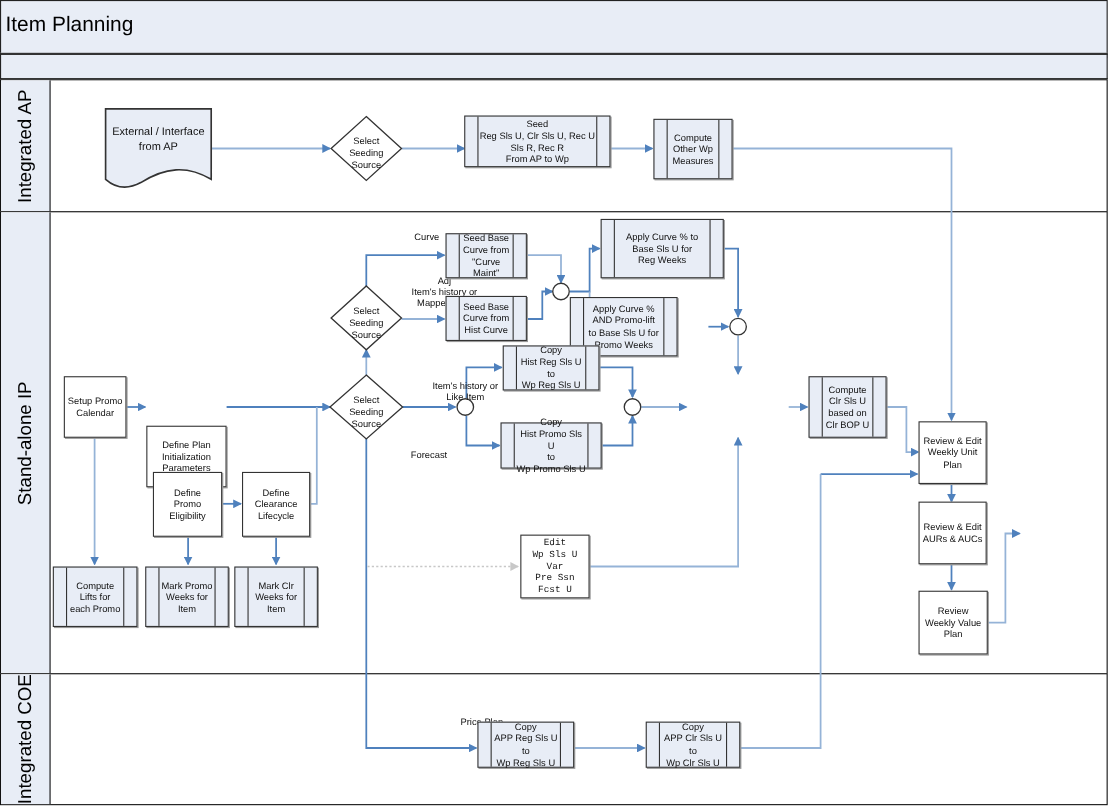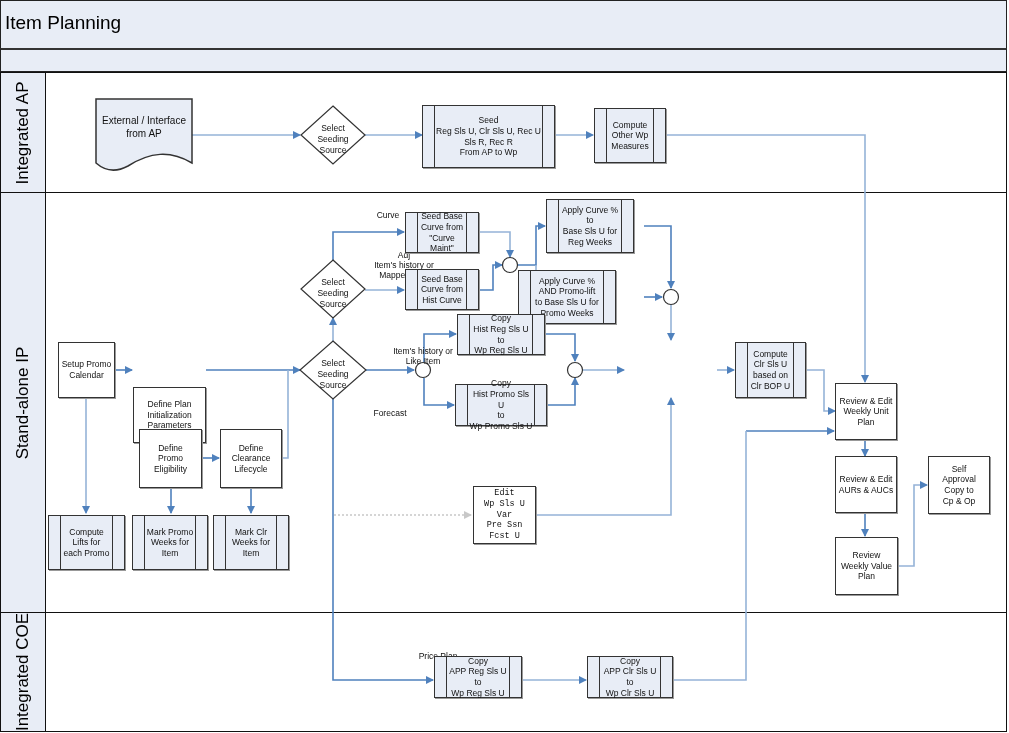--- a/index.html
+++ b/index.html
@@ -112,21 +112,21 @@
     <circle cx="671" cy="297" r="7.5" fill="#fff" stroke="#333" stroke-width="1.2"></circle>
     <circle cx="423" cy="370" r="7.5" fill="#fff" stroke="#333" stroke-width="1.2"></circle>
     <circle cx="575" cy="370" r="7.5" fill="#fff" stroke="#333" stroke-width="1.2"></circle>
   </svg>
 
   <div class="dtext" style="left:96px;top:114px;width:96px;font-size:10px;">External / Interface
 from AP</div>
   <div class="dtext" style="left:305px;top:123px;width:56px;">Select
 Seeding
 Source</div>
-  <div class="box proc" style="left:422px;top:105px;width:133px;height:63px;"><span>Seed
+  <div class="box proc" style="left:422px;top:105px;width:133px;height:47px;"><span>Seed
 Reg Sls U, Clr Sls U, Rec U
 Sls R, Rec R
 From AP to Wp</span></div>
   <div class="box proc" style="left:594px;top:108px;width:72px;height:55px;"><span>Compute
 Other Wp
 Measures</span></div>
 
   <div class="lbl" style="left:340px;top:210px;width:40px;">Curve</div>
   <div class="lbl" style="left:336px;top:250px;width:80px;">Adj
 Item's history or
@@ -134,21 +134,21 @@
   <div class="box proc" style="left:405px;top:212px;width:74px;height:41px;"><span>Seed Base
 Curve from
 "Curve
 Maint"</span></div>
   <div class="box proc" style="left:405px;top:269px;width:74px;height:41px;"><span>Seed Base
 Curve from
 Hist Curve</span></div>
   <div class="dtext" style="left:306px;top:277px;width:54px;">Select
 Seeding
 Source</div>
-  <div class="box proc" style="left:546px;top:199px;width:88px;height:54px;"><span>Apply Curve % to
+  <div class="box proc" style="left:546px;top:199px;width:112px;height:54px;"><span>Apply Curve % to
 Base Sls U for
 Reg Weeks</span></div>
   <div class="box proc" style="left:518px;top:270px;width:98px;height:54px;"><span>Apply Curve %
 AND Promo-lift
 to Base Sls U for
 Promo Weeks</span></div>
 
   <div class="box" style="left:58px;top:342px;width:57px;height:56px;"><span>Setup Promo
 Calendar</span></div>
   <div class="box" style="left:133px;top:342px;width:73px;height:56px;margin-top:45px;"><span>Define Plan
@@ -177,24 +177,20 @@
 Plan</span></div>
 
   <div class="box" style="left:139px;top:429px;width:63px;height:59px;"><span>Define
 Promo
 Eligibility</span></div>
   <div class="box" style="left:220px;top:429px;width:62px;height:59px;"><span>Define
 Clearance
 Lifecycle</span></div>
   <div class="box" style="left:835px;top:456px;width:62px;height:57px;"><span>Review &amp; Edit
 AURs &amp; AUCs</span></div>
-  <div class="box" style="left:928px;top:456px;width:62px;height:58px;"><span>Self
-Approval
-Copy to
-Cp &amp; Op</span></div>
 
   <div class="box proc" style="left:48px;top:515px;width:77px;height:55px;"><span>Compute
 Lifts for
 each Promo</span></div>
   <div class="box proc" style="left:132px;top:515px;width:76px;height:55px;"><span>Mark Promo
 Weeks for
 Item</span></div>
   <div class="box proc" style="left:213px;top:515px;width:76px;height:55px;"><span>Mark Clr
 Weeks for
 Item</span></div>

